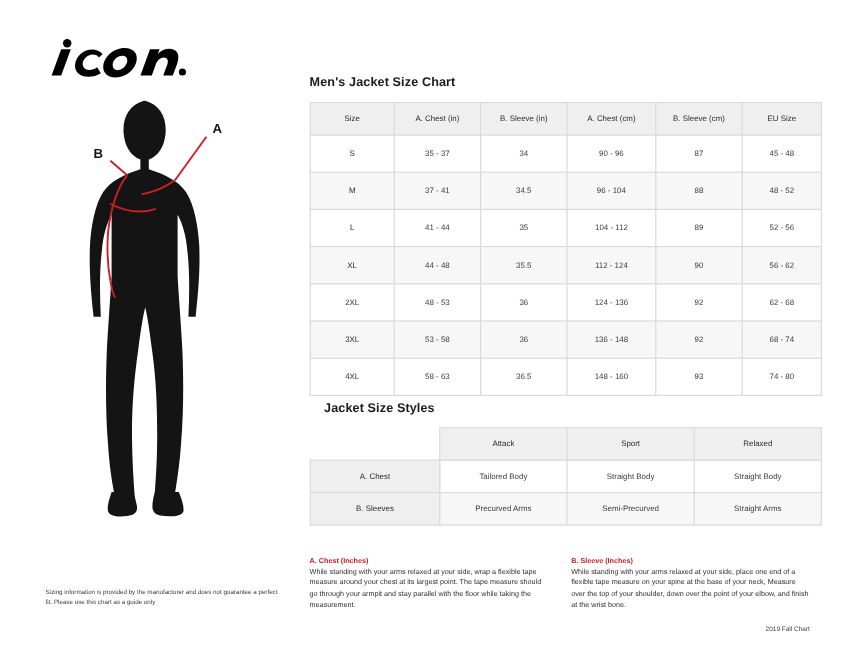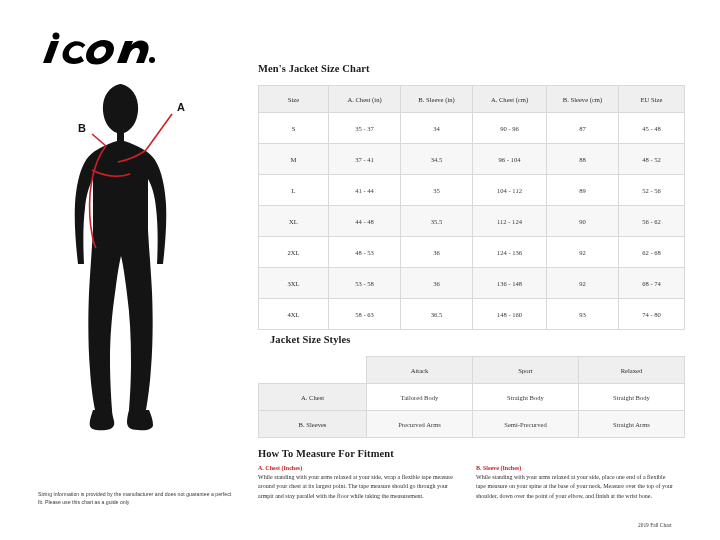--- a/index.html
+++ b/index.html
@@ -56,21 +56,20 @@
     color: #3a3a3a;
   }
 
   
   .right-col {
     position: absolute;
     left: 258px;
     top: 0;
     width: 440px;
     height: 476px;
-    font-family: Liberation Serif, serif;
   }
   .section-title {
     font-size: 10.5px;
     font-weight: bold;
     color: #1b1b1b;
     letter-spacing: 0.1px;
   }
   #title-main { position: absolute; left: 0; top: 63px; }
   #title-styles { position: absolute; left: 12px; top: 334px; }
   #title-measure { position: absolute; left: 0; top: 448px; }
@@ -324,21 +323,20 @@
         </tr>
         <tr class="alt">
           <td class="rowlabel">B. Sleeves</td>
           <td>Precurved Arms</td>
           <td>Semi-Precurved</td>
           <td>Straight Arms</td>
         </tr>
       </tbody>
     </table>
 
-    <div class="section-title" id="title-measure">How To Measure For Fitment</div>
 
     <div class="measure-cols">
       <div class="measure-col">
         <div class="measure-head">A. Chest (Inches)</div>
         <div class="measure-body">While standing with your arms relaxed at your side, wrap a flexible tape measure around your chest at its largest point. The tape measure should go through your armpit and stay parallel with the floor while taking the measurement.</div>
       </div>
       <div class="measure-col">
         <div class="measure-head">B. Sleeve (Inches)</div>
         <div class="measure-body">While standing with your arms relaxed at your side, place one end of a flexible tape measure on your spine at the base of your neck, Measure over the top of your shoulder, down over the point of your elbow, and finish at the wrist bone.</div>
       </div>

